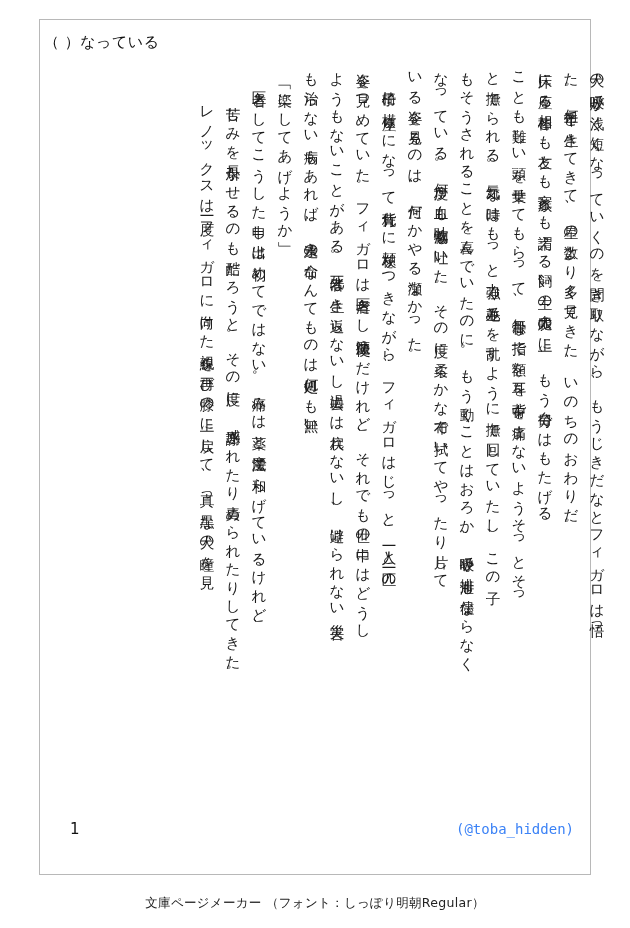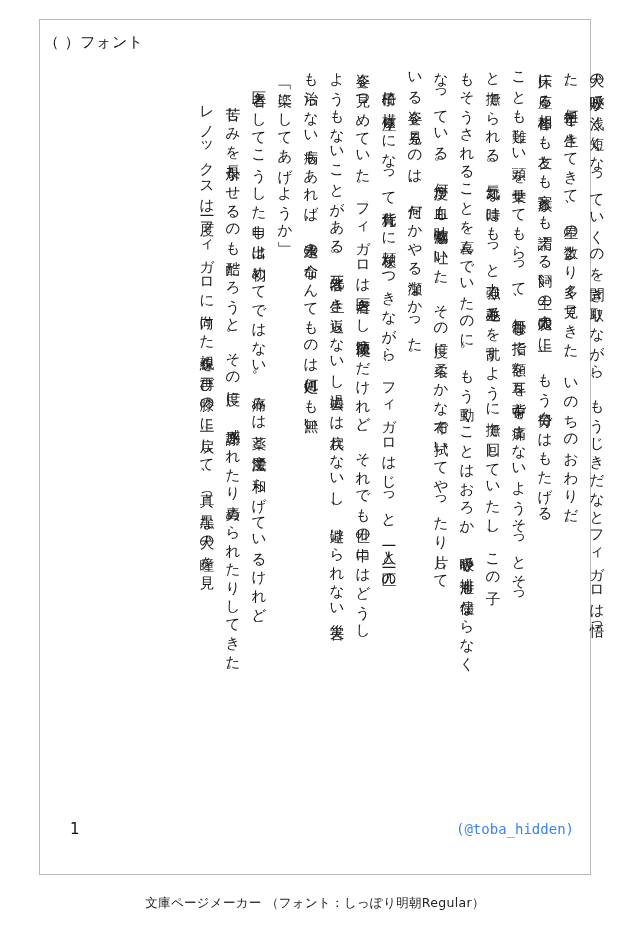--- a/index.html
+++ b/index.html
@@ -96,21 +96,21 @@
     color: #222;
     font-family: "DejaVu Sans", "Liberation Sans", sans-serif;
     letter-spacing: 0.3px;
   }
 </style>
 </head>
 <body>
 
 <div class="page-sheet"></div>
 
-<div class="page-header">（ ）フォント</div>
+<div class="page-header">（ ）なっている</div>
 
 <div class="body-area">
   <div class="vcol">犬の呼吸が浅く短くなっていくのを聞き取りながら、もうじきだなとフィガロは悟っ</div>
   <div class="vcol">た。何千年と生きてきて、星の数より多く見てきた、いのちのおわりだ。</div>
   <div class="vcol">床に座る相棒とも友とも家族とも謂える飼い主の太腿の上に、もう自分ではもたげる</div>
   <div class="vcol">ことも難しい頭を乗せてもらって、無骨な指で額を耳を背中を痛まないようそっとそっ</div>
   <div class="vcol">と撫でられる。元気な時はもっと力強く毛並みを乱すように撫で回していたし、この子</div>
   <div class="vcol">もそうされることを喜んでいたのに。もう動くことはおろか、呼吸や排泄も儘ならなく</div>
   <div class="vcol">なっている。何度か血も吐瀉物も吐いた。その度に柔らかな布で拭いてやったり片して</div>
   <div class="vcol">いる姿を見るのは、何だかやる瀬なかった。</div>

